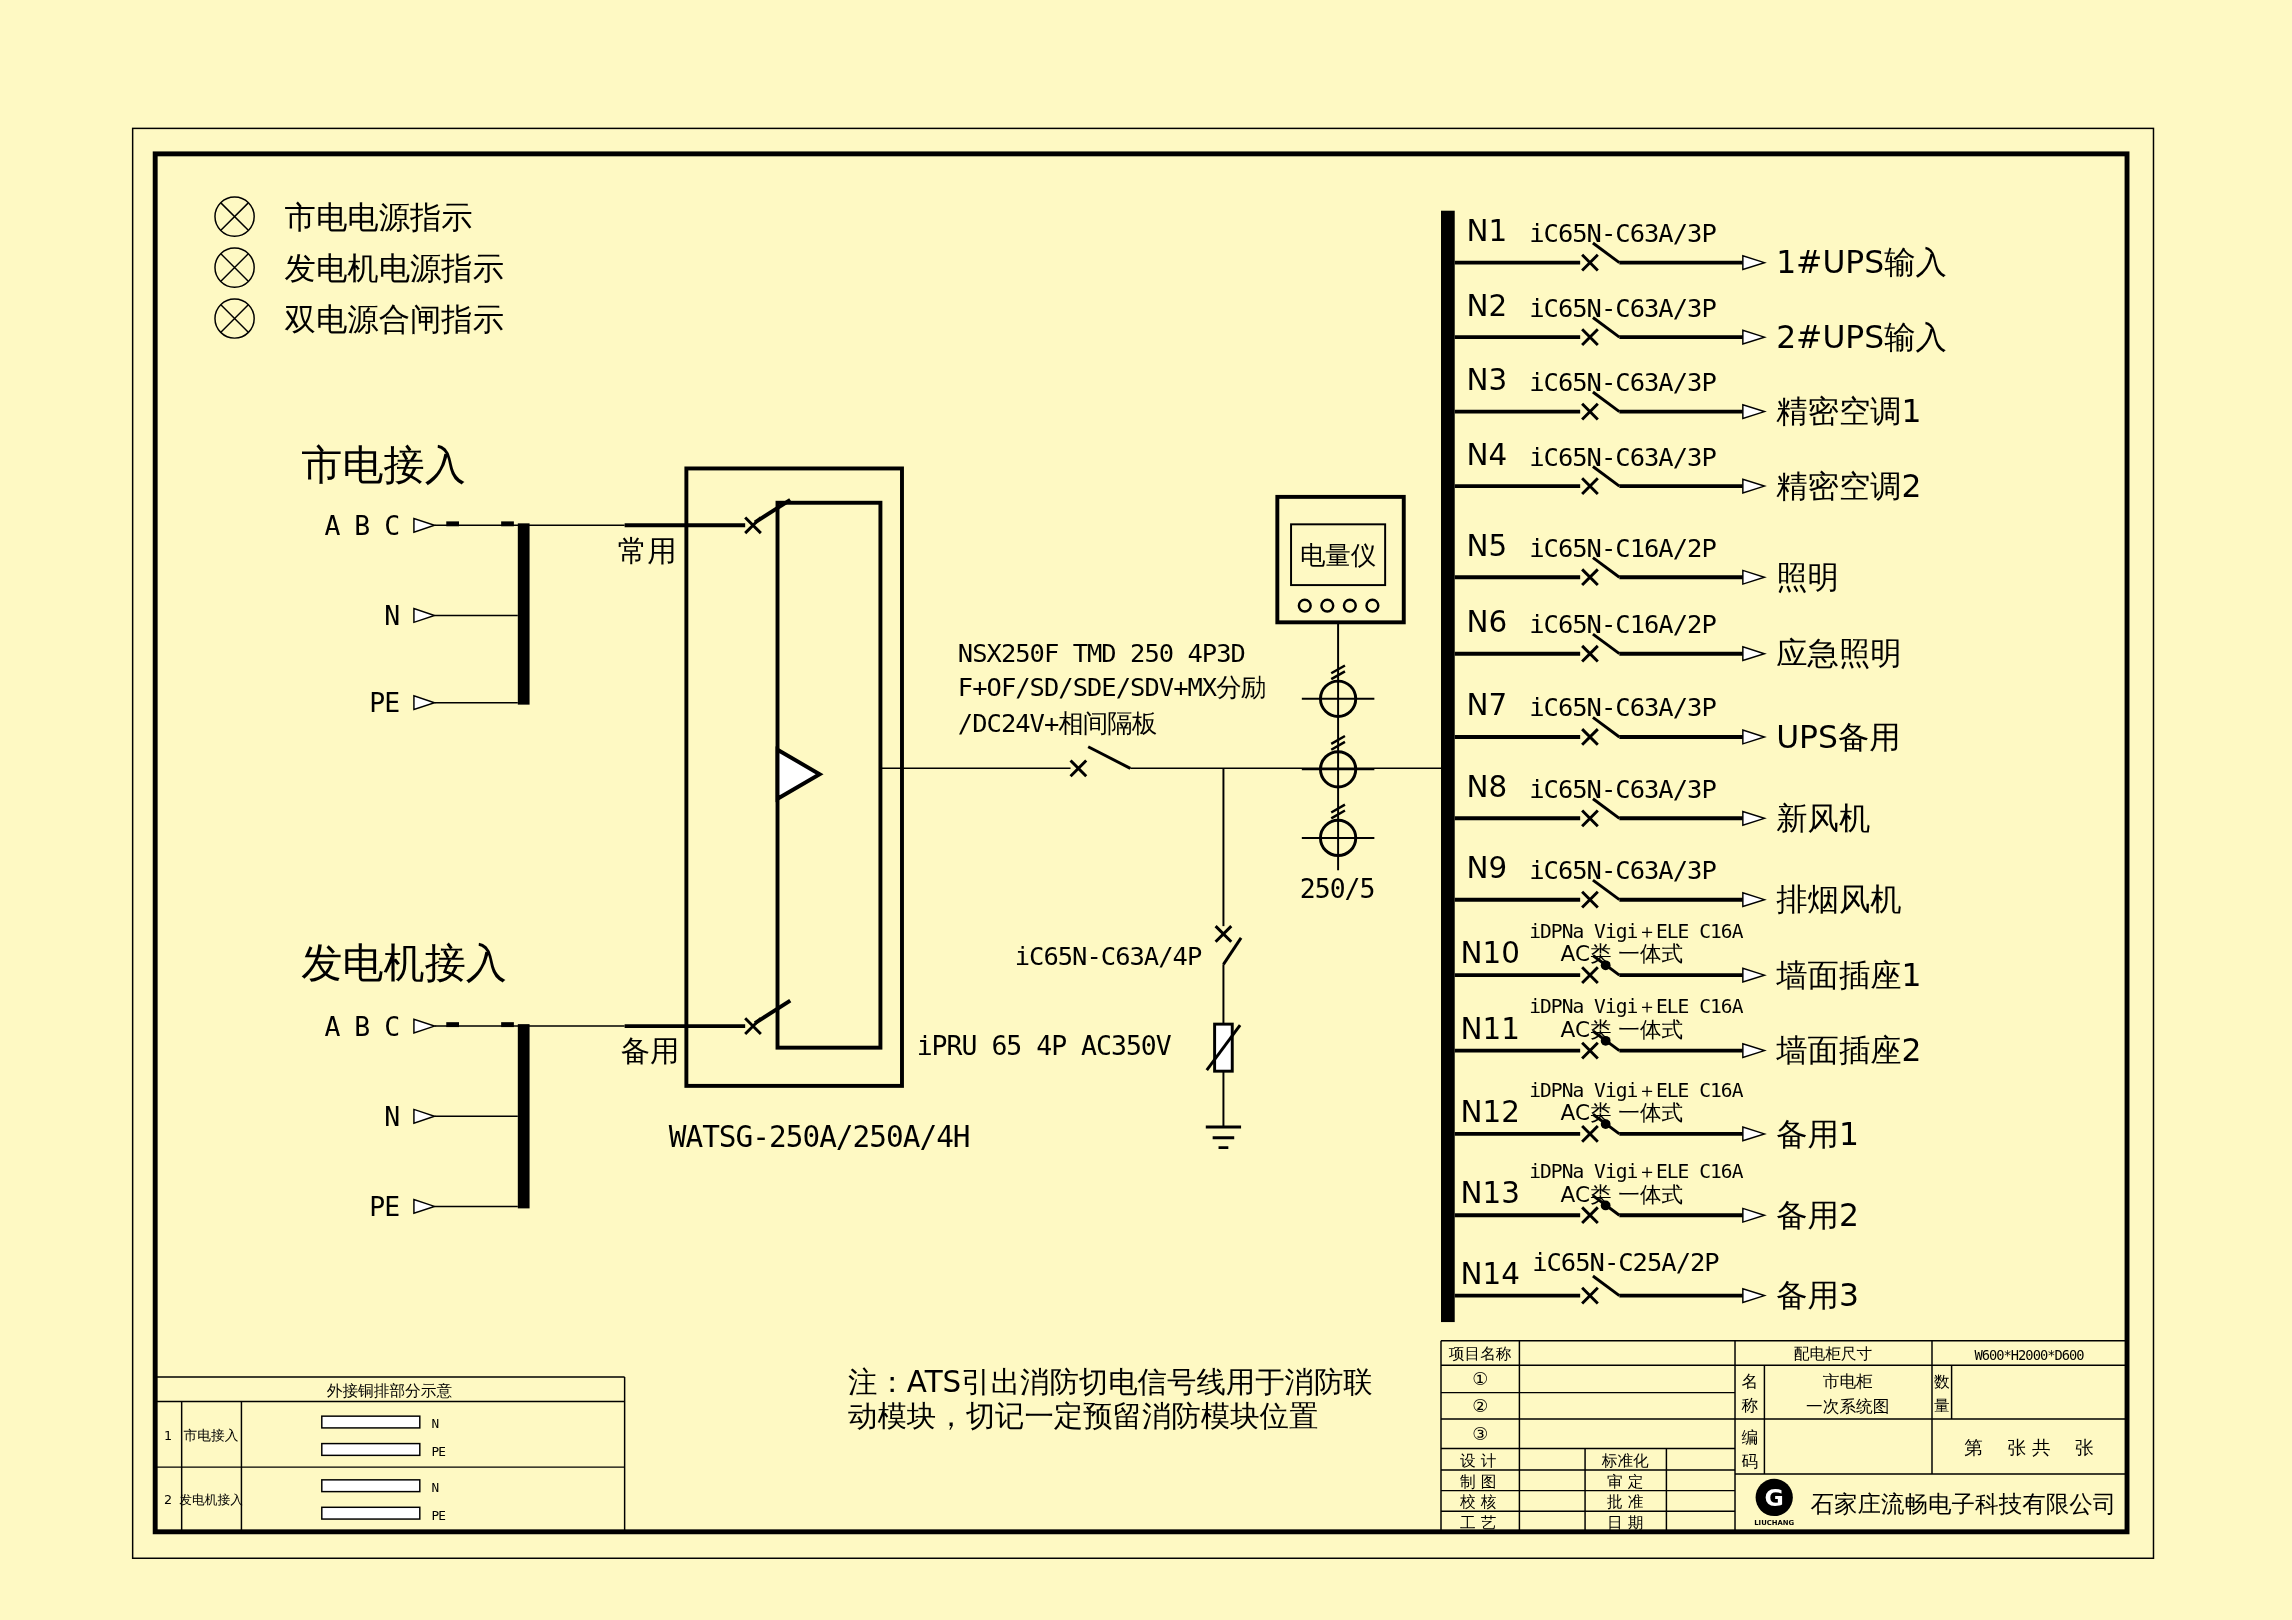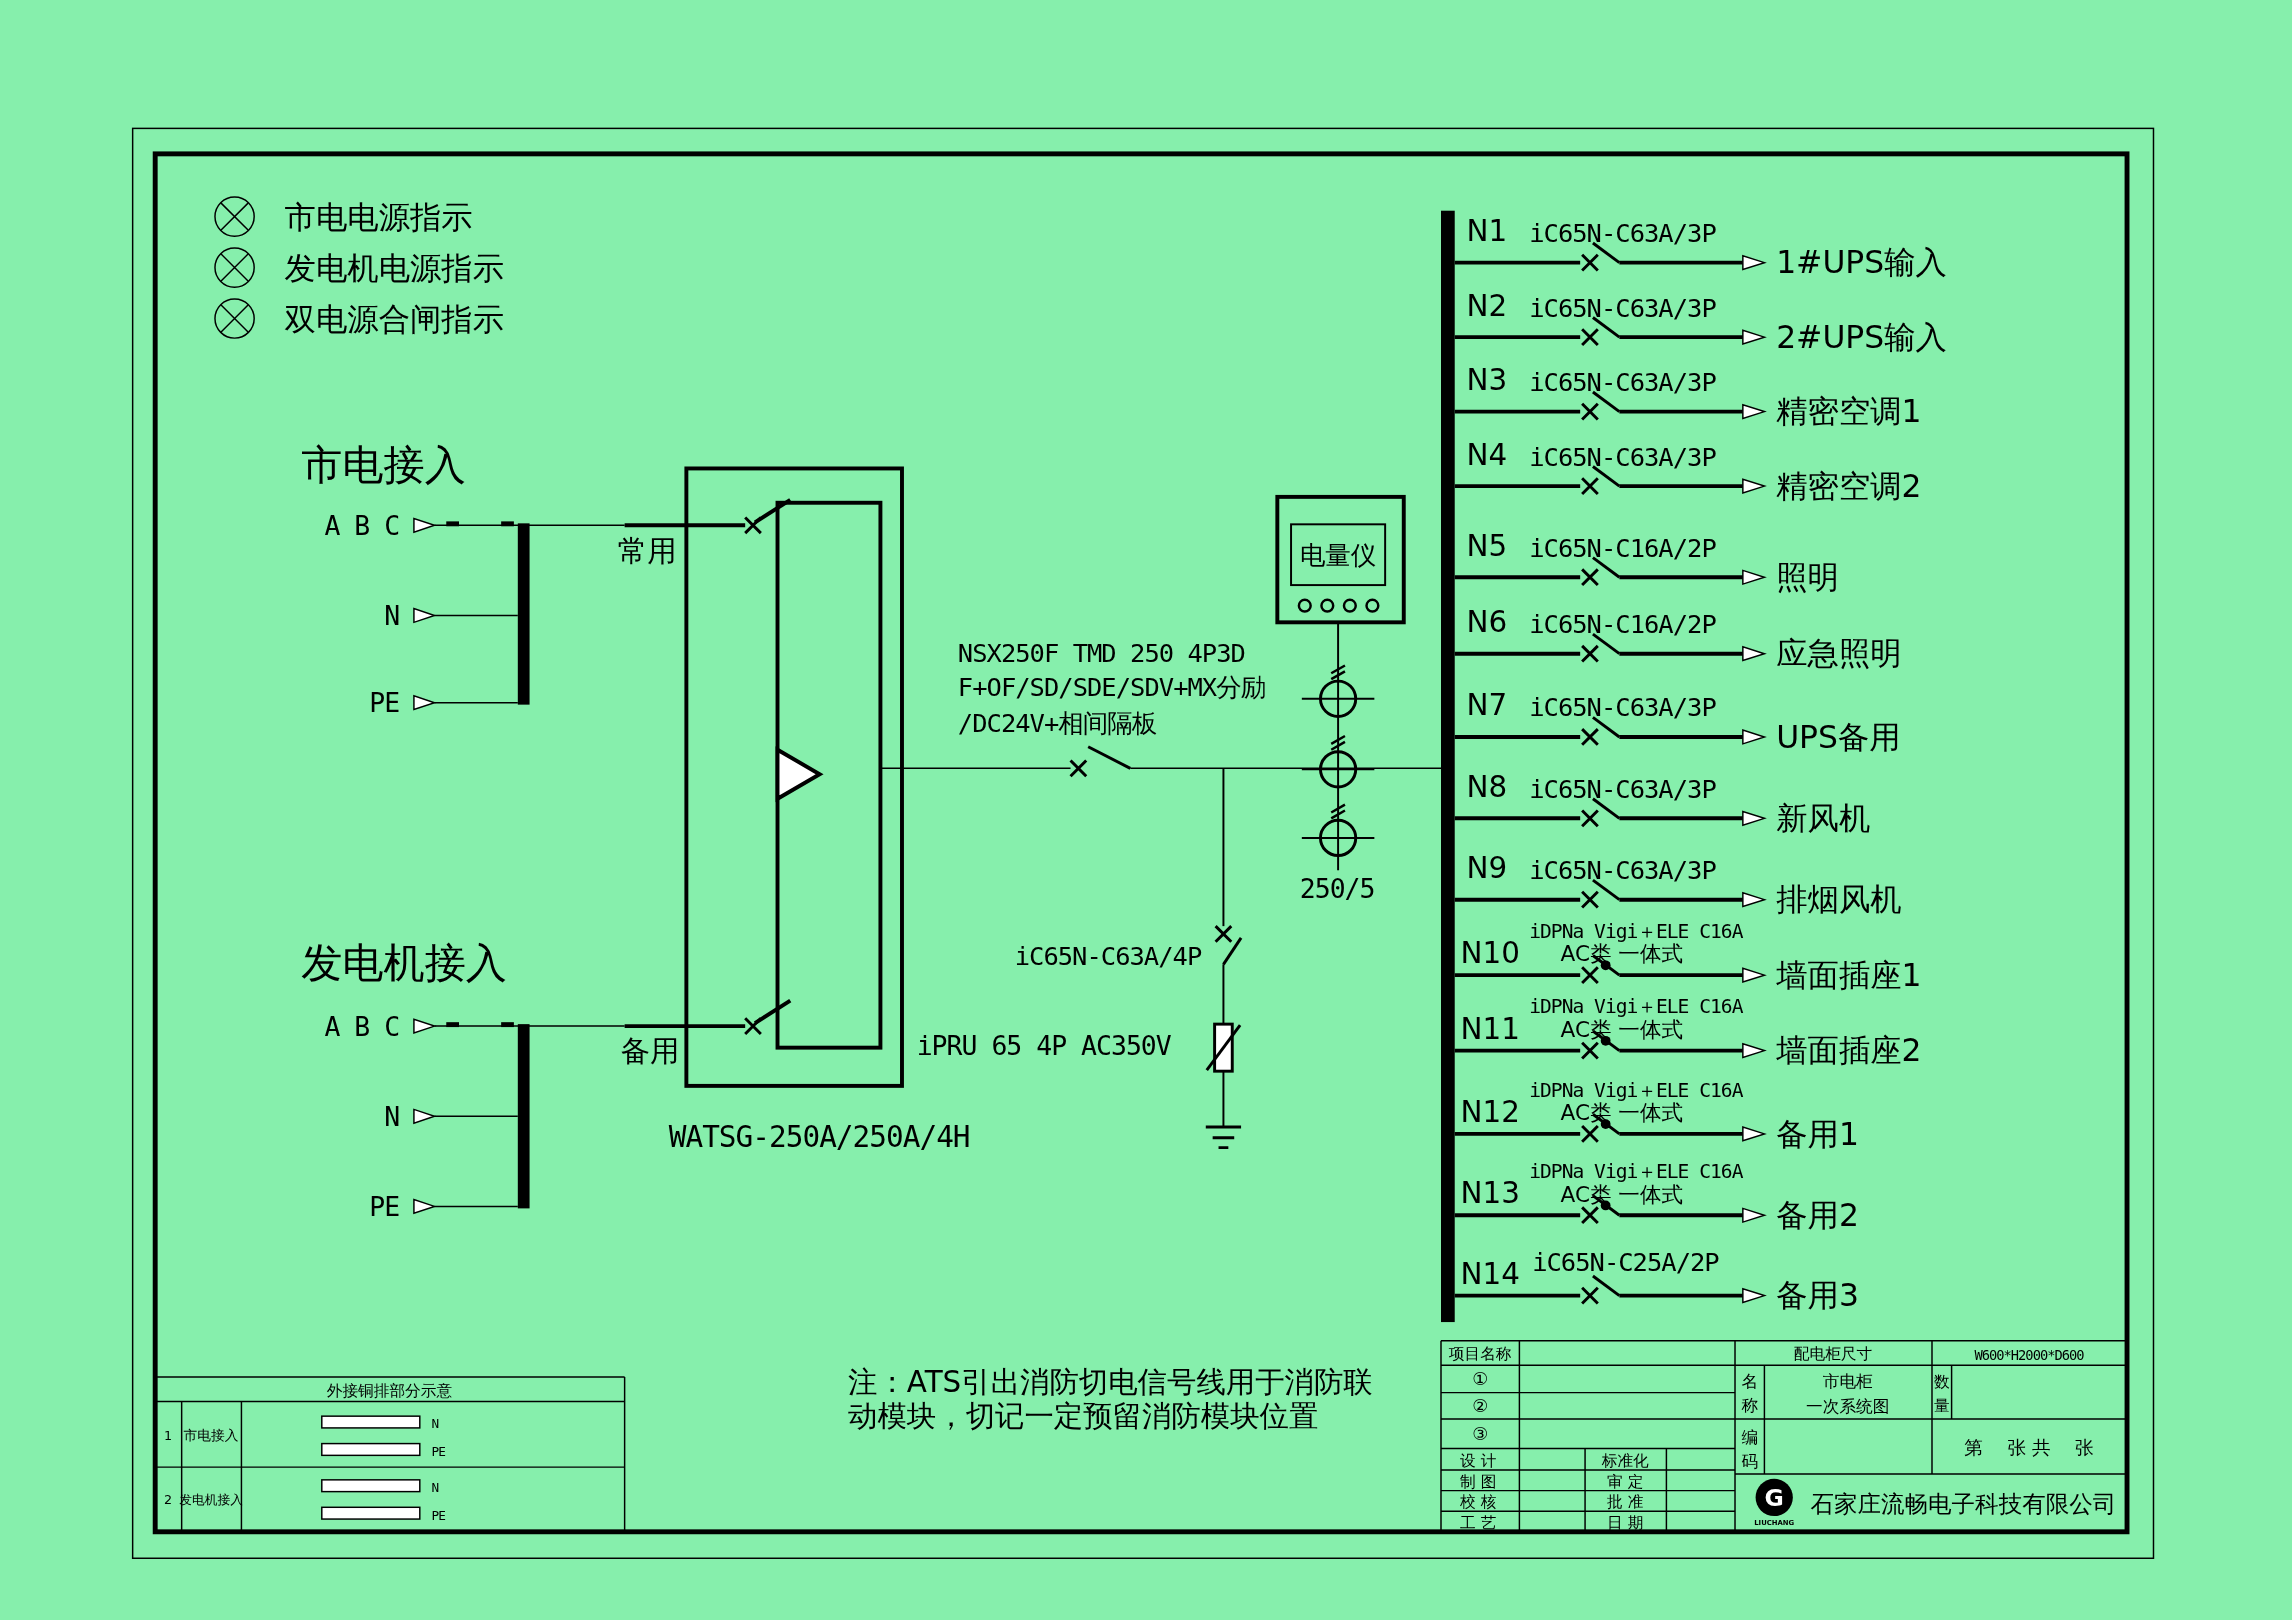--- a/index.html
+++ b/index.html
@@ -1,16 +1,16 @@
 <!DOCTYPE html>
 <html><head>
 <meta charset="utf-8">
 <style>
   html,body{margin:0;padding:0;background:#ffffff;}
-  .page{width:2293px;height:1620px;position:relative;background:#86efac;font-family:"DejaVu Sans","Liberation Sans",sans-serif;}
+  .page{width:2293px;height:1620px;position:relative;background:#fef9c3;font-family:"DejaVu Sans","Liberation Sans",sans-serif;}
   svg{display:block;}
   svg text{fill:#000;font-family:"DejaVu Sans","Liberation Sans",sans-serif;}
   .mono{font-family:"DejaVu Sans Mono","Liberation Mono",monospace;letter-spacing:-1px;}
   .mid{text-anchor:middle;}
   .end{text-anchor:end;}
   .f13{font-size:13px;} .f14{font-size:14px;} .f16{font-size:16px;} .f17{font-size:17px;}
   .f18{font-size:18px;} .f19{font-size:19px;} .f20{font-size:20px;} .f22{font-size:22px;}
   .f24{font-size:24px;} .f26{font-size:26px;} .f27{font-size:27px;} .f30{font-size:30px;}
   .f32{font-size:32px;} .f42{font-size:42px;}
   .s15{stroke:#000;stroke-width:1.5;fill:none;}

